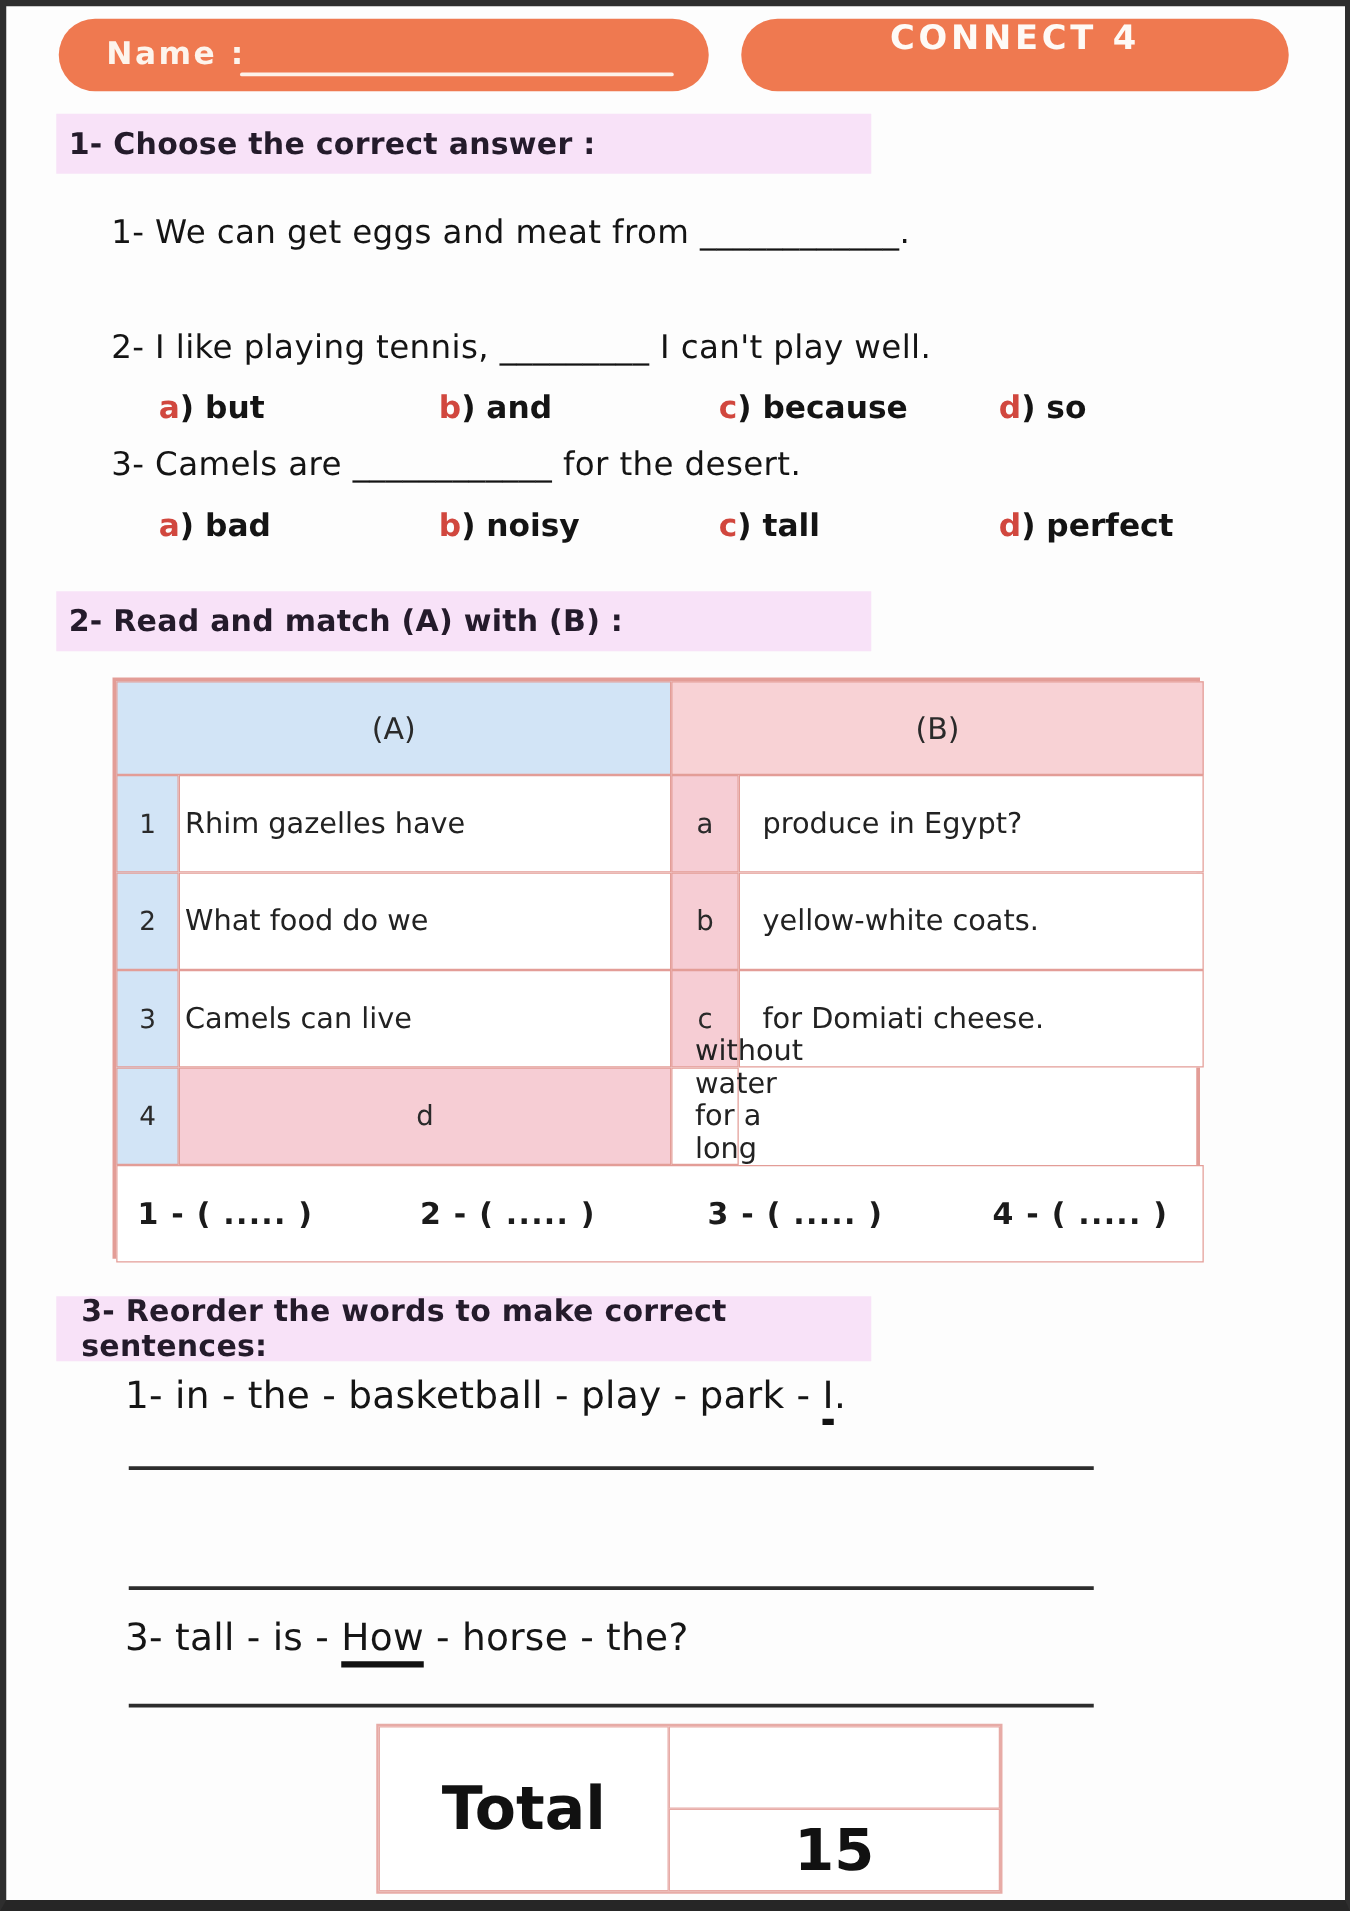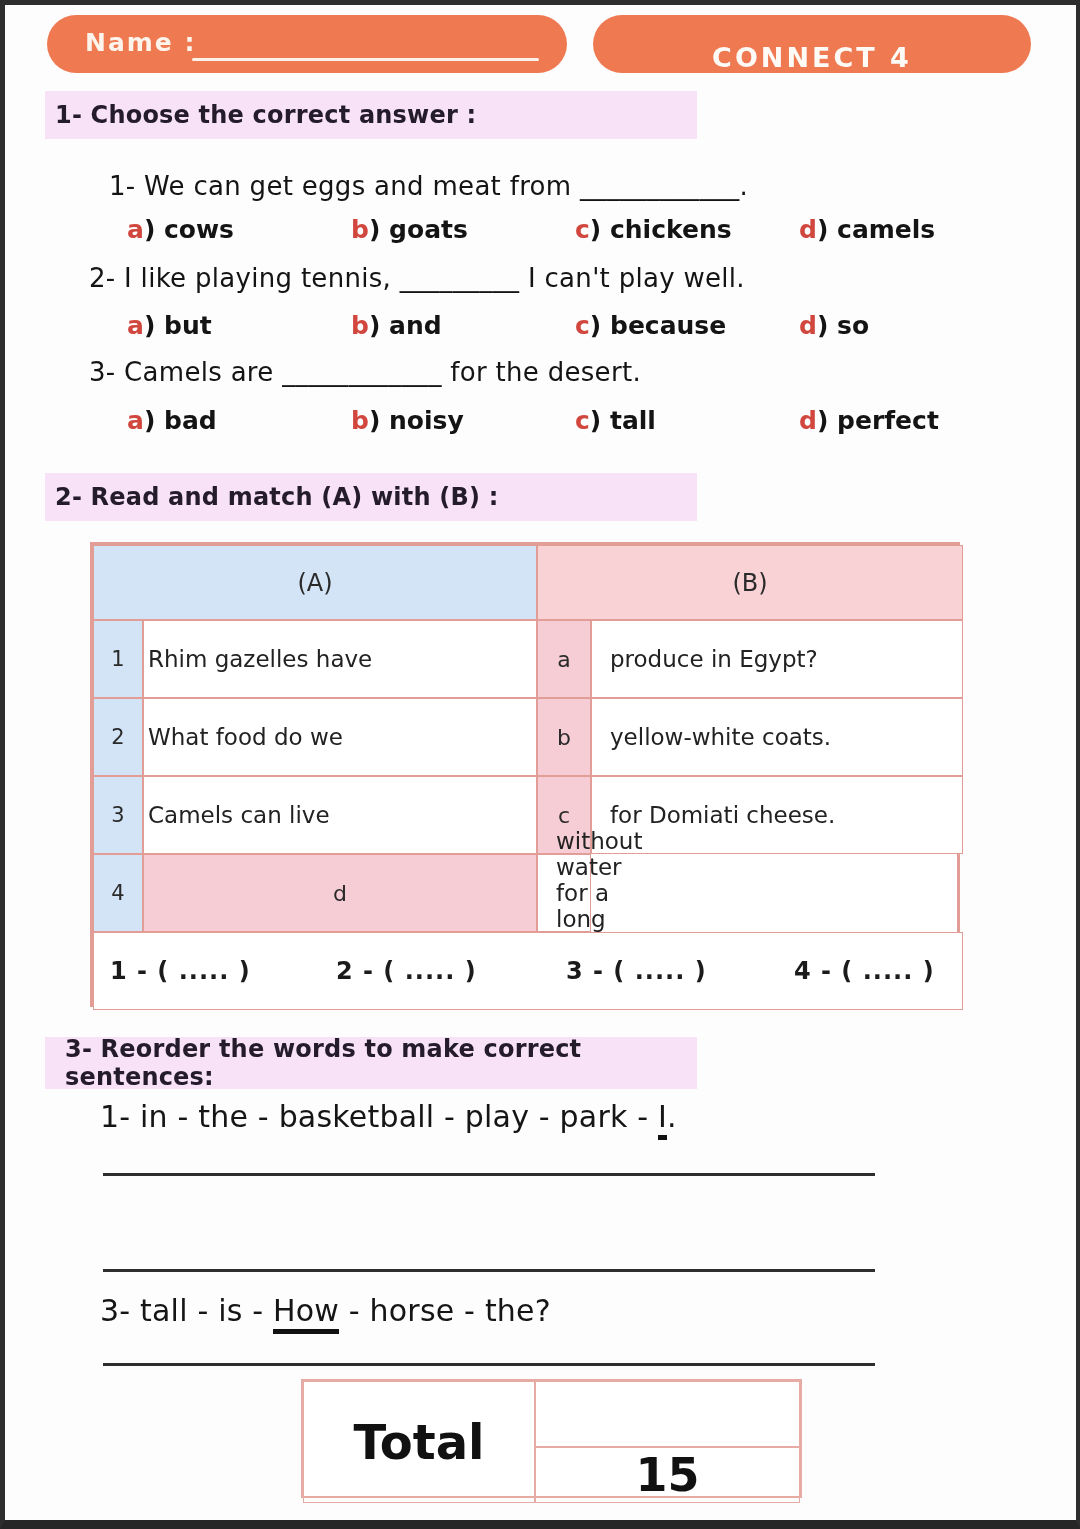--- a/index.html
+++ b/index.html
@@ -15,35 +15,35 @@
   .pill { position:absolute; top:10px; height:58px; border-radius:29px; background:var(--orange); }
   #name-pill { left:42px; width:520px; }
   #name-pill .lbl {
     position:absolute; left:38px; top:13px;
     font-size:25px; font-weight:bold; color:#fdf4ec; letter-spacing:2px;
   }
   #name-pill .line {
     position:absolute; left:145px; right:28px; bottom:12px; height:3px;
     background:#fdf2ea; border-radius:2px;
   }
-  #connect-pill { left:588px; width:438px; display:flex; align-items:flex-end; justify-content:center; }
+  #connect-pill { left:588px; width:438px; display:flex; align-items:flex-start; justify-content:center; }
   #connect-pill .ttl { font-size:27px; font-weight:bold; color:#fefaf6; letter-spacing:3px; }
 
   
   .sec {
     position:absolute; left:40px; width:652px; height:48px;
     background:var(--secbg); display:flex; align-items:center;
     padding-left:10px; font-size:24px; font-weight:bold; color:#241b2b;
     letter-spacing:.2px;
   }
   #sec1 { top:86px; } #sec2 { top:468px; } #sec3 { top:1032px; height:52px;padding-left:20px; }
 
   
   .q { position:absolute; left:84px; font-size:26px; font-weight:500; color:#141414; letter-spacing:.3px; }
-  #q1 { top:166px;margin-left:20px; } #q2 { top:258px; } #q3 { top:352px; }
+  #q1 { top:166px; } #q2 { top:258px; } #q3 { top:352px; }
   .optrow { position:absolute; left:0; width:100%; height:38px; }
   #optrow1 { top:210px; } #optrow2 { top:306px; } #optrow3 { top:401px; }
   .opt { position:absolute; font-size:25px; font-weight:bold; color:#141414; white-space:nowrap; }
   .opt .ltr { color:var(--red); }
   .p1 { left:122px; } .p2 { left:346px; } .p3 { left:570px; } .p4 { left:794px; }
 
   
   #match-table {
     position:absolute; left:85px; top:537px; width:870px; height:465px;
     display:grid; grid-template-columns:50px 394px 54px 372px;
@@ -67,21 +67,21 @@
 
   
   .sent { position:absolute; left:95px; font-size:30px; color:#151515; letter-spacing:.2px; }
   #sent1 { top:1094px; } #sent2 { top:1192px; } #sent3 { top:1288px; }
   .uline { border-bottom:5px solid #111; padding-bottom:1px; }
   .wline { position:absolute; left:98px; width:772px; border-bottom:3px solid #2d2d2d; }
   #wline1 { top:1168px; } #wline2 { top:1264px; } #wline3 { top:1358px; }
 
   
   #total-box {
-    position:absolute; left:296px; top:1374px; width:501px; height:119px;
+    position:absolute; left:296px; top:1374px; width:501px; height:136px;
     display:grid; grid-template-columns:232px 1fr; grid-template-rows:66px 1fr;
     border:2px solid #e7aba6; background:#fff;
   }
   #total-box > div { border:1px solid #e7aba6; }
   .total-label {
     grid-row:1/3; display:flex; align-items:center; justify-content:center;
     font-size:48px; font-weight:bold; color:#111;
   }
   .score-value { display:flex; align-items:center; justify-content:center; font-size:46px; font-weight:bold; color:#111; }
 </style>
@@ -94,26 +94,20 @@
     <span class="lbl">Name  :</span>
     <span class="line"></span>
   </div>
   <div class="pill" id="connect-pill">
     <span class="ttl">CONNECT 4</span>
   </div>
 
   <div class="sec" id="sec1">1- Choose the correct answer :</div>
 
   <div class="q" id="q1">1- We can get eggs and meat from ____________.</div>
-  <div class="optrow" id="optrow1">
-    <span class="opt p1"><span class="ltr">a</span><span>)</span> <span>cows</span></span>
-    <span class="opt p2"><span class="ltr">b</span><span>)</span> <span>goats</span></span>
-    <span class="opt p3"><span class="ltr">c</span><span>)</span> <span>chickens</span></span>
-    <span class="opt p4"><span class="ltr">d</span><span>)</span> <span>camels</span></span>
-  </div>
 
   <div class="q" id="q2">2- I like playing tennis, _________ I can't play well.</div>
   <div class="optrow" id="optrow2">
     <span class="opt p1"><span class="ltr">a</span><span>)</span> <span>but</span></span>
     <span class="opt p2"><span class="ltr">b</span><span>)</span> <span>and</span></span>
     <span class="opt p3"><span class="ltr">c</span><span>)</span> <span>because</span></span>
     <span class="opt p4"><span class="ltr">d</span><span>)</span> <span>so</span></span>
   </div>
 
   <div class="q" id="q3">3- Camels are ____________ for the desert.</div>

